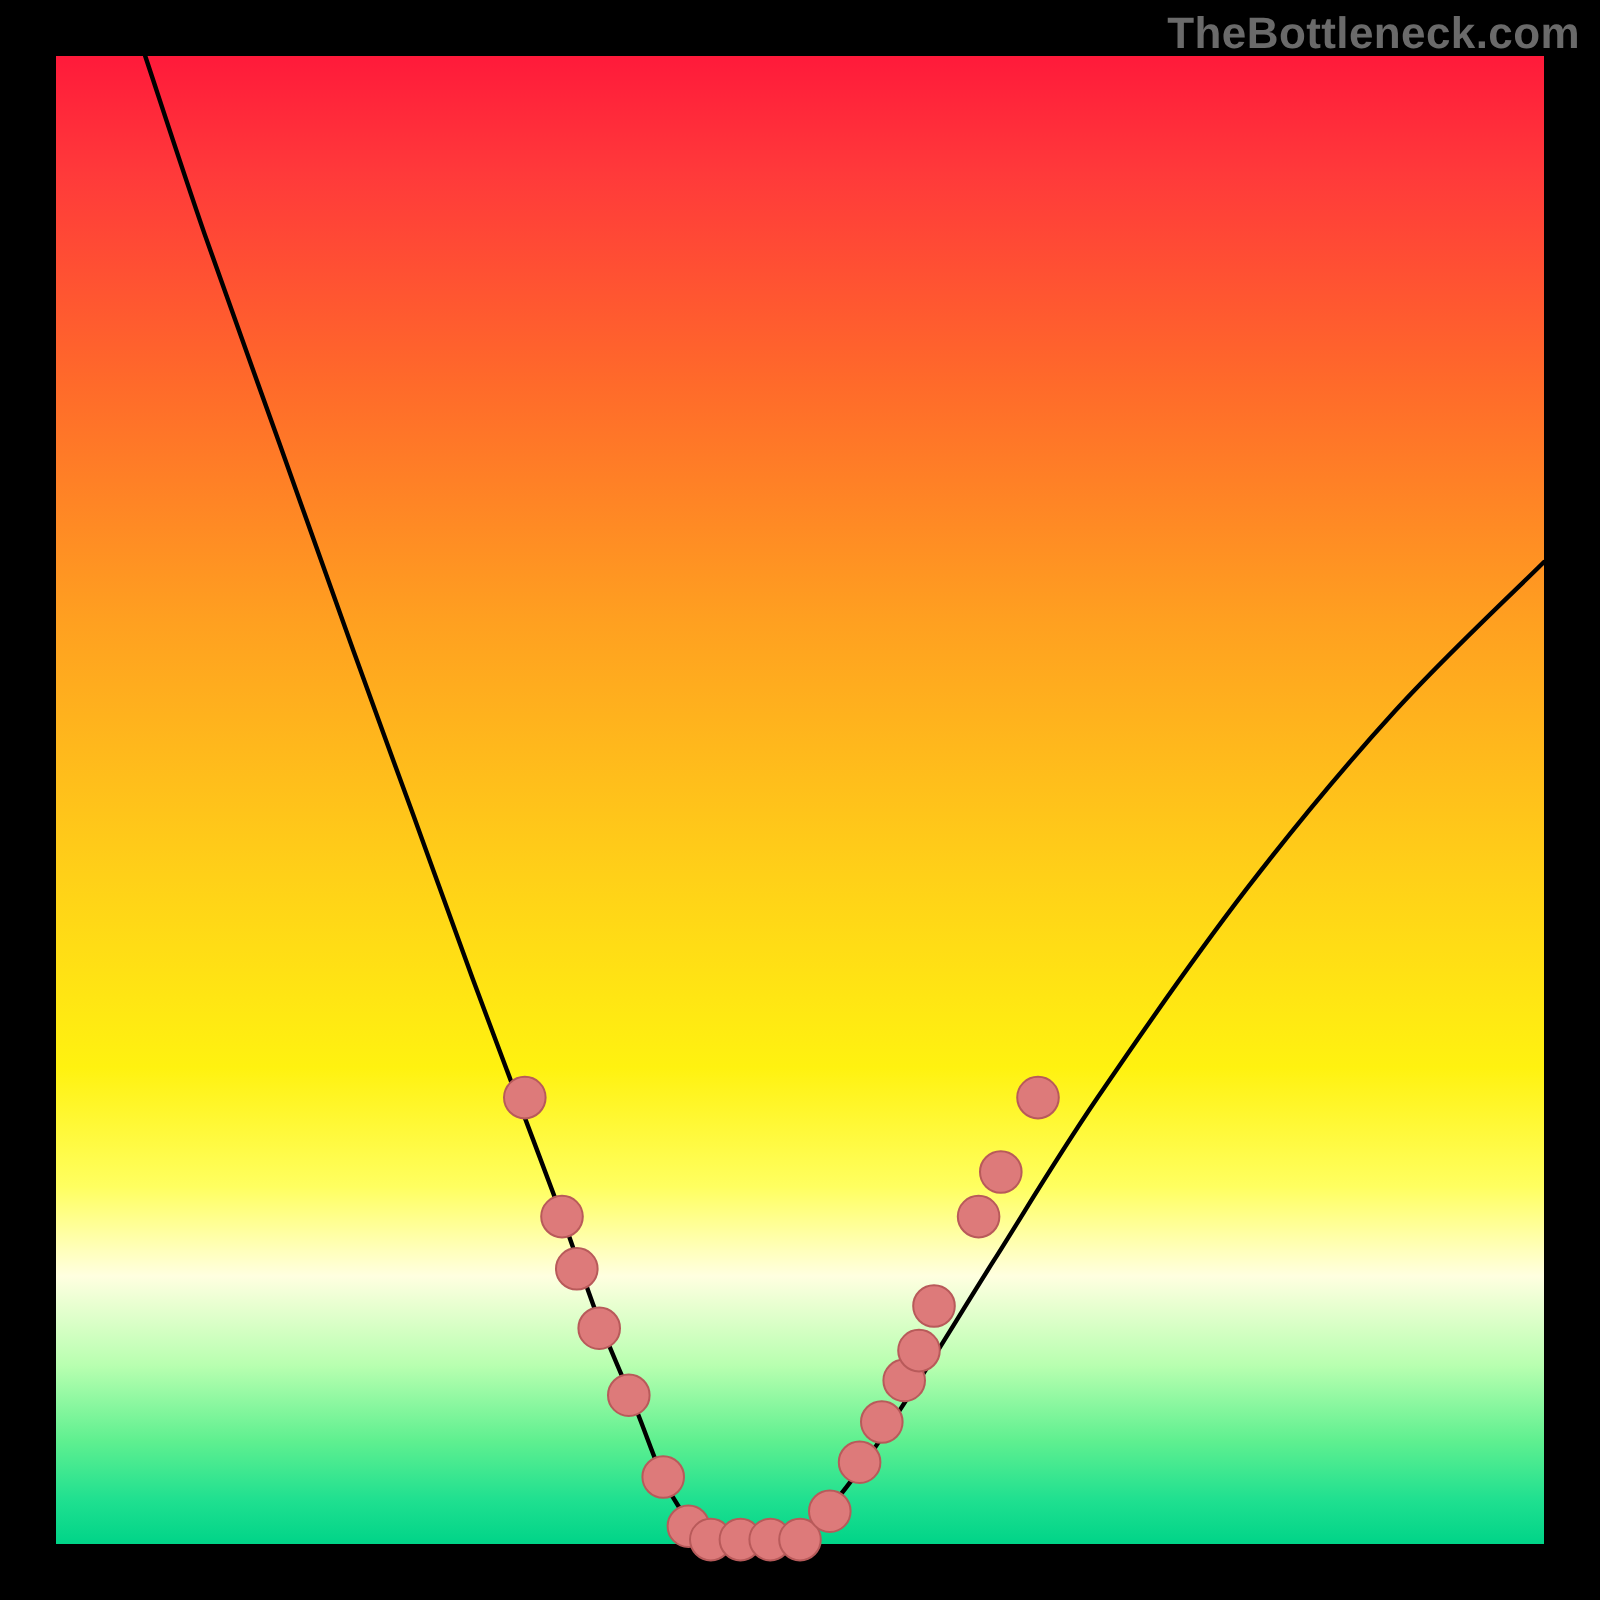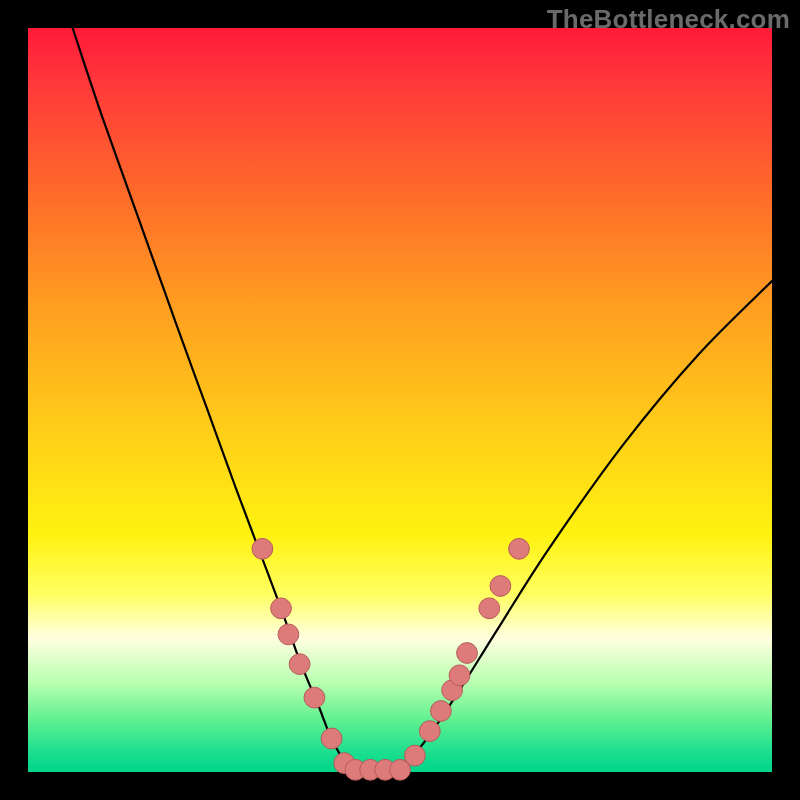--- a/index.html
+++ b/index.html
@@ -29,21 +29,21 @@
       #b8ffb0 88%,
       #60f090 93%,
       #20e090 97%,
       #00d488 100%);
   }
   .watermark {
     position: absolute;
     top: 4px;
     right: 10px;
     color: #6a6a6a;
-    font-size: 26px;
+    font-size: 22px;
     font-weight: 600;
     letter-spacing: 0.2px;
     font-family: Arial, sans-serif;
   }
   svg.curve {
     position: absolute;
     left: 28px;
     top: 28px;
     width: 744px;
     height: 744px;

